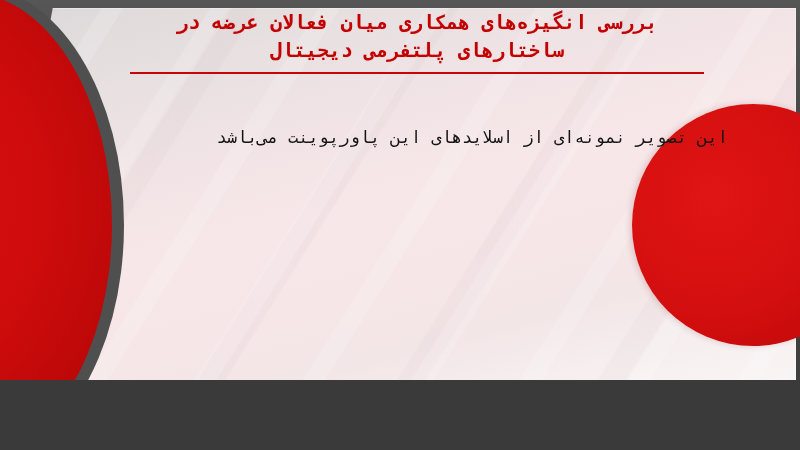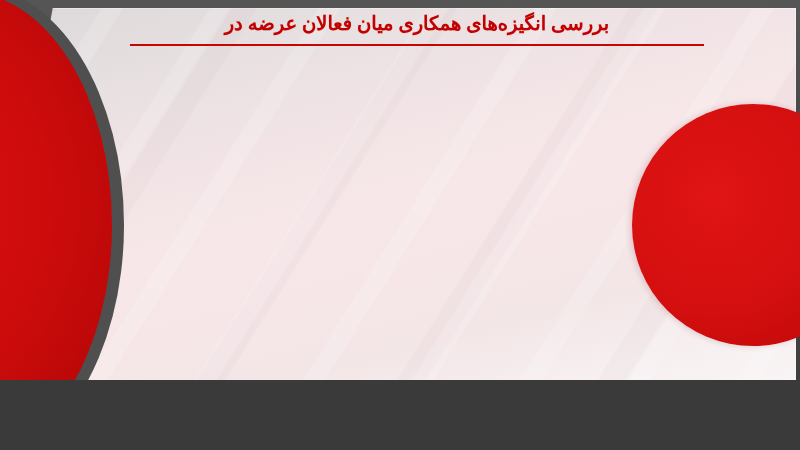--- a/index.html
+++ b/index.html
@@ -7,21 +7,21 @@
     margin: 0;
     padding: 0;
     background: #3a3a3a;
   }
   #slide {
     position: relative;
     width: 800px;
     height: 380px;
     overflow: hidden;
     background: #4a4a4a;
-    font-family: Liberation Serif, serif;
+    font-family: Liberation Mono, monospace;
   }
 
   
   .frame-bg {
     position: absolute;
     inset: 0;
     background: linear-gradient(180deg, #565656 0%, #464646 40%, #3f3f3f 100%);
   }
 
   
@@ -168,19 +168,21 @@
     <div class="streaks"></div>
   </div>
 
   <div class="lens-ring"></div>
   <div class="lens"></div>
 
   <div class="right-circle"></div>
 
   <div class="title-block">
     <div class="title-line">بررسی انگیزه‌های همکاری میان فعالان عرضه در</div>
+    <div class="title-line">ساختارهای پلتفرمی دیجیتال</div>
     <div class="title-rule"></div>
   </div>
 
   <div class="body-block">
+    <div class="body-line">این تصویر نمونه‌ای از اسلایدهای این پاورپوینت می‌باشد</div>
   </div>
 
 </div>
 
 </body></html>

